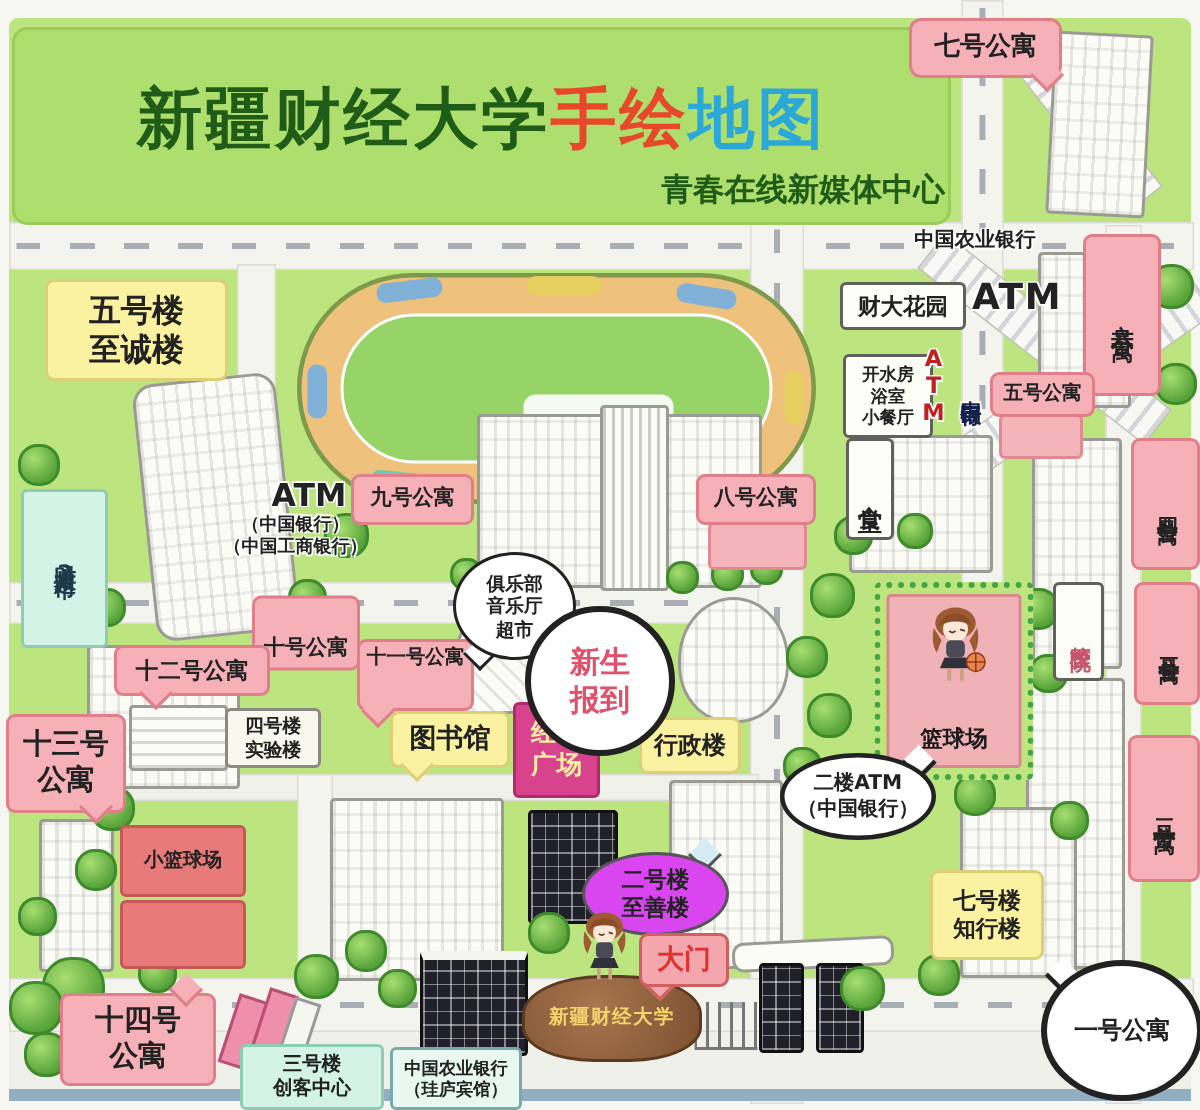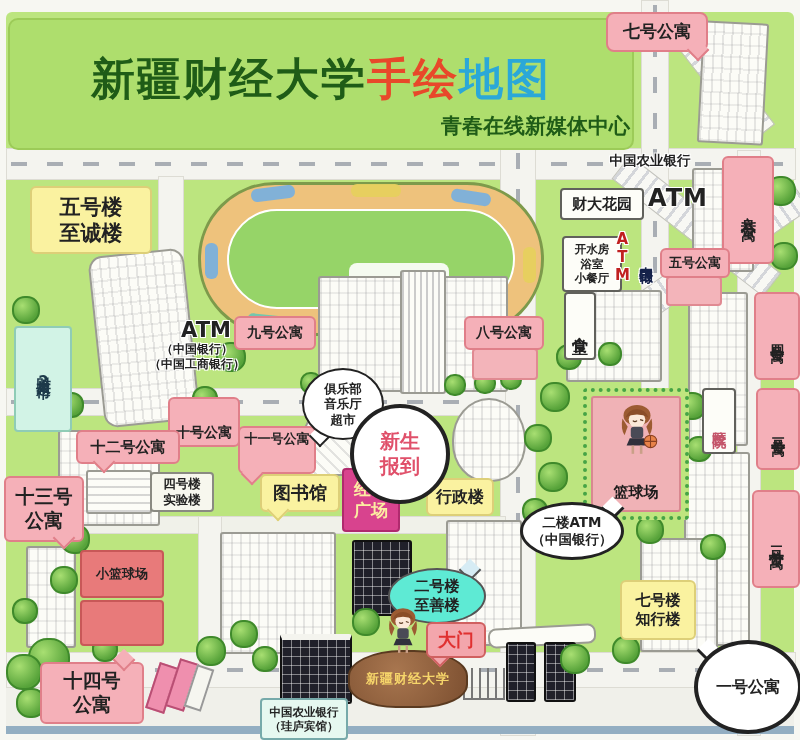--- a/index.html
+++ b/index.html
@@ -218,21 +218,21 @@
   <div class="lbl yellow" style="left:260px;top:474px;width:76px;height:34px;font-size:18px;">图书馆</div>
   <div class="tail tl-yellow" style="left:270px;top:502px;"></div>
   <div class="lbl" style="left:342px;top:468px;width:54px;height:60px;background:#d8438e;border:2px solid #b02a6e;border-radius:4px;color:#fceea2;font-size:17px;z-index:5;">经世
 广场</div>
   <div class="lbl yellow" style="left:426px;top:478px;width:64px;height:34px;font-size:16px;">行政楼</div>
 
   <div class="lbl bubble" style="left:520px;top:502px;width:98px;height:52px;font-size:13.5px;border-radius:50%;z-index:6;">二楼ATM
 （中国银行）</div>
   <div class="tail tl-white" style="left:604px;top:500px;"></div>
 
-  <div class="lbl" style="left:388px;top:568px;width:94px;height:52px;background:#5eead4;border:2px solid #555;border-radius:50%;font-size:15px;z-index:6;">二号楼
+  <div class="lbl" style="left:388px;top:568px;width:94px;height:52px;background:#d946ef;border:2px solid #555;border-radius:50%;font-size:15px;z-index:6;">二号楼
 至善楼</div>
   <div class="tail tl-blue" style="left:462px;top:562px;"></div>
   <div class="lbl" style="left:426px;top:622px;width:56px;height:32px;background:#f3a6ac;border:2px solid #d06060;border-radius:6px;color:#e03030;font-size:18px;z-index:6;">大门</div>
   <div class="tail tl-red" style="left:432px;top:648px;"></div>
   <svg class="girl" style="left:384px;top:606px;" width="38" height="52" viewBox="0 0 40 52">
     <ellipse cx="20" cy="11" rx="13" ry="10" fill="#9c5b32"></ellipse>
     <circle cx="20" cy="15" r="8" fill="#fbe8d8"></circle>
     <path d="M9 13 Q12 5 20 5 Q28 5 31 13 Q26 10 20 10 Q14 10 9 13Z" fill="#8a4d28"></path>
     <path d="M6 14 Q4 24 8 30 L11 22Z" fill="#9c5b32"></path>
       <path d="M34 14 Q36 24 32 30 L29 22Z" fill="#9c5b32"></path>
@@ -244,20 +244,22 @@
   </svg>
 
   <div class="lbl yellow" style="left:620px;top:580px;width:72px;height:56px;font-size:15px;">七号楼
 知行楼</div>
   <div class="lbl bubble" style="left:694px;top:640px;width:100px;height:86px;font-size:16px;border-width:4px;z-index:7;">一号公寓</div>
   <div class="tail tl-white" style="left:700px;top:642px;border-width:3px;"></div>
 
   <div class="lbl pink" style="left:40px;top:662px;width:100px;height:58px;font-size:19px;">十四号
 公寓</div>
   <div class="tail tl-pink" style="left:116px;top:652px;"></div>
+  <div class="lbl cyan" style="left:160px;top:696px;width:92px;height:40px;font-size:13px;">三号楼
+创客中心</div>
   <div class="lbl whitebox" style="left:260px;top:698px;width:84px;height:38px;font-size:11.5px;background:#e6f8f0;border-color:#7aa;">中国农业银行
 （珪庐宾馆）</div>
 <div class="tree" style="left: 216px; top: 342px; width: 26px; height: 26px;"></div>
     <div class="tree" style="left: 192px; top: 386px; width: 22px; height: 22px;"></div>
     <div class="tree" style="left: 540px; top: 382px; width: 26px; height: 26px;"></div>
     <div class="tree" style="left: 524px; top: 424px; width: 24px; height: 24px;"></div>
     <div class="tree" style="left: 538px; top: 462px; width: 26px; height: 26px;"></div>
     <div class="tree" style="left: 522px; top: 498px; width: 22px; height: 22px;"></div>
     <div class="tree" style="left: 678px; top: 392px; width: 24px; height: 24px;"></div>
     <div class="tree" style="left: 686px; top: 436px; width: 22px; height: 22px;"></div>

